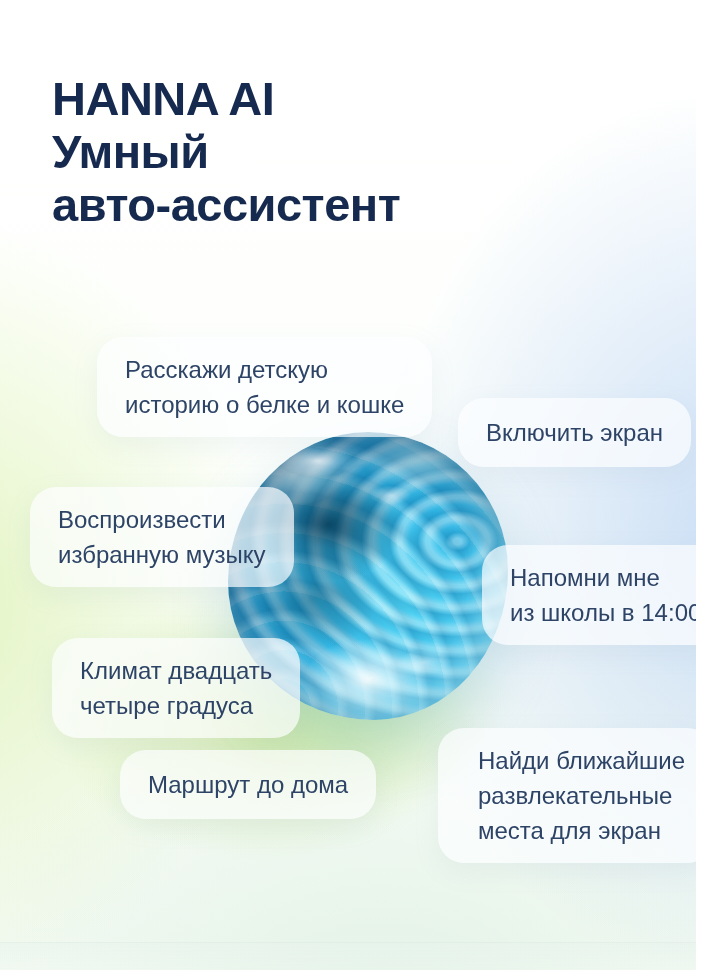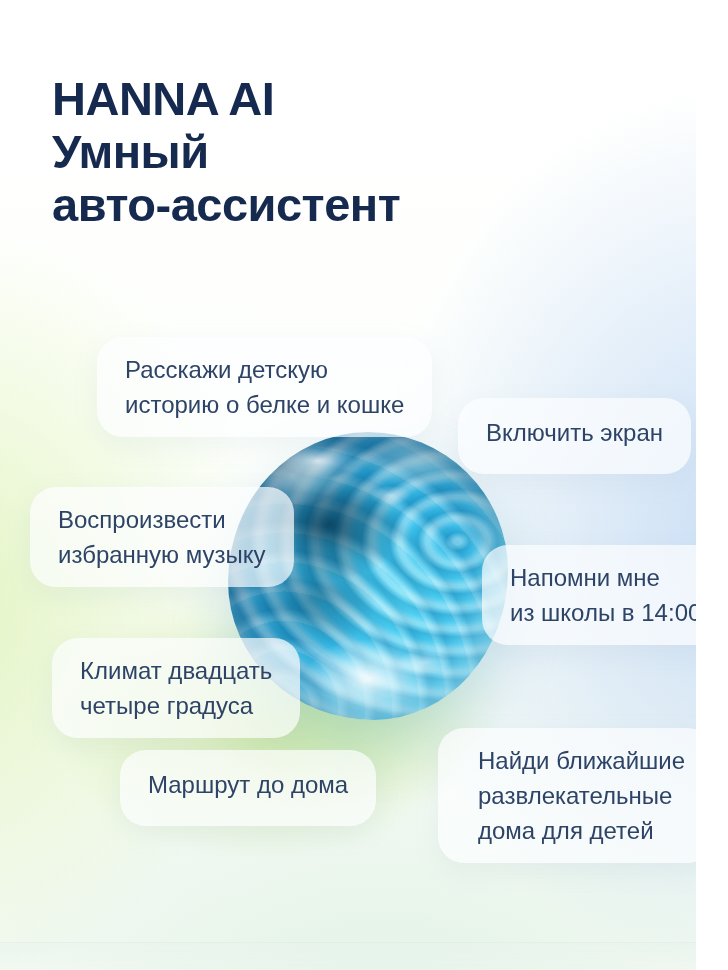--- a/index.html
+++ b/index.html
@@ -86,21 +86,21 @@
     position: absolute;
     background: rgba(252,254,255,0.70);
     border-radius: 26px;
     padding: 15px 28px;
     color: #2e4467;
     font-size: 24px;
     line-height: 35px;
     box-shadow: 0 8px 26px rgba(130,160,180,0.10);
     white-space: nowrap;
   }
-  .bubble.single { padding-top: 17px; padding-bottom: 24px; }
+  .bubble.single { padding-top: 17px; padding-bottom: 17px; }
   .b1 { left: 97px;  top: 337px; }
   .b2 { left: 458px; top: 398px; }
   .b3 { left: 30px;  top: 487px; }
   .b4 { left: 482px; top: 545px; }
   .b5 { left: 52px;  top: 638px; }
   .b6 { left: 120px; top: 750px; }
   .b7 { left: 438px; top: 728px; padding-left: 40px; }
 
   
   .bottom-band {
@@ -151,18 +151,18 @@
     <div>четыре градуса</div>
   </div>
 
   <div class="bubble b6 single">
     <div>Маршрут до дома</div>
   </div>
 
   <div class="bubble b7">
     <div>Найди ближайшие</div>
     <div>развлекательные</div>
-    <div>дома для детей</div>
+    <div>места для экран</div>
   </div>
 
   <div class="bottom-band"></div>
 
 </div>
 
 </body></html>

